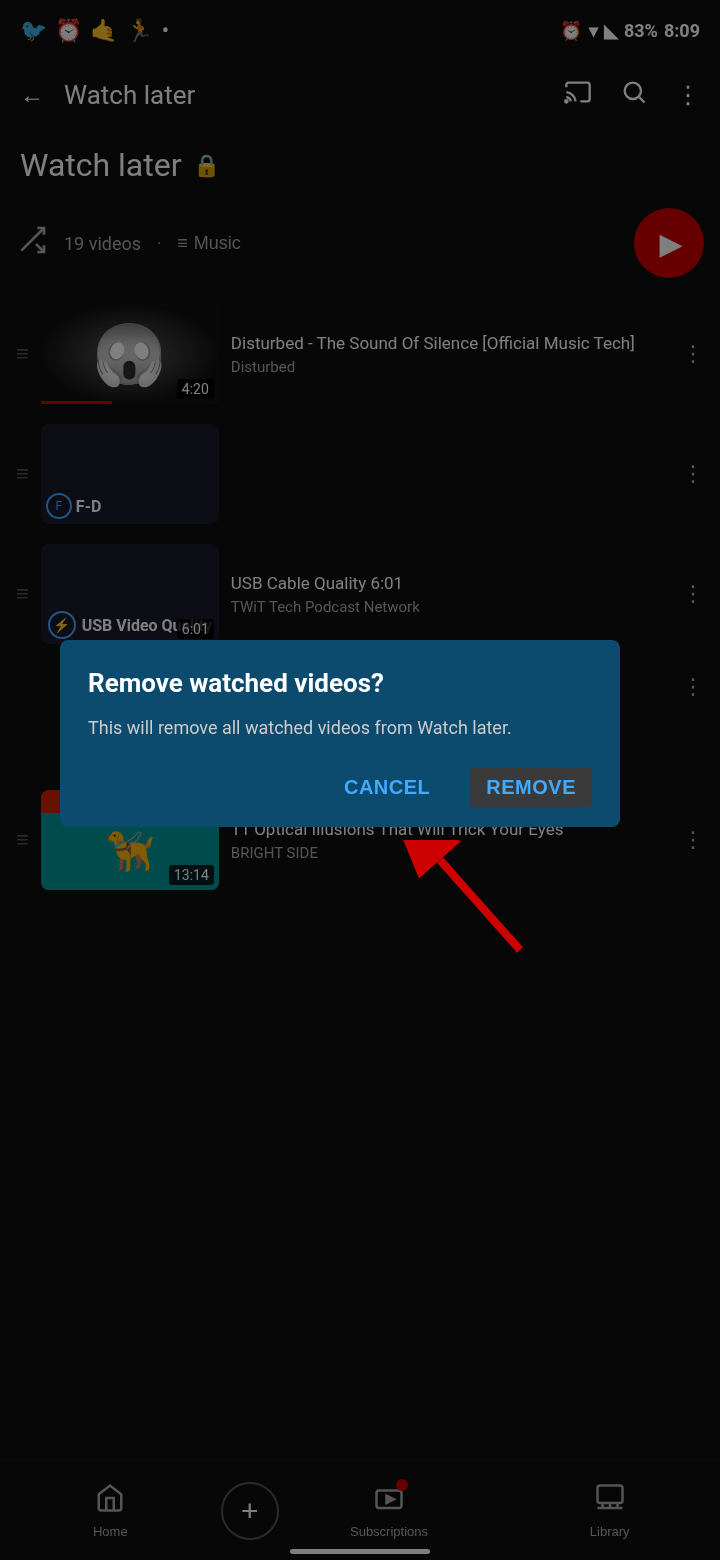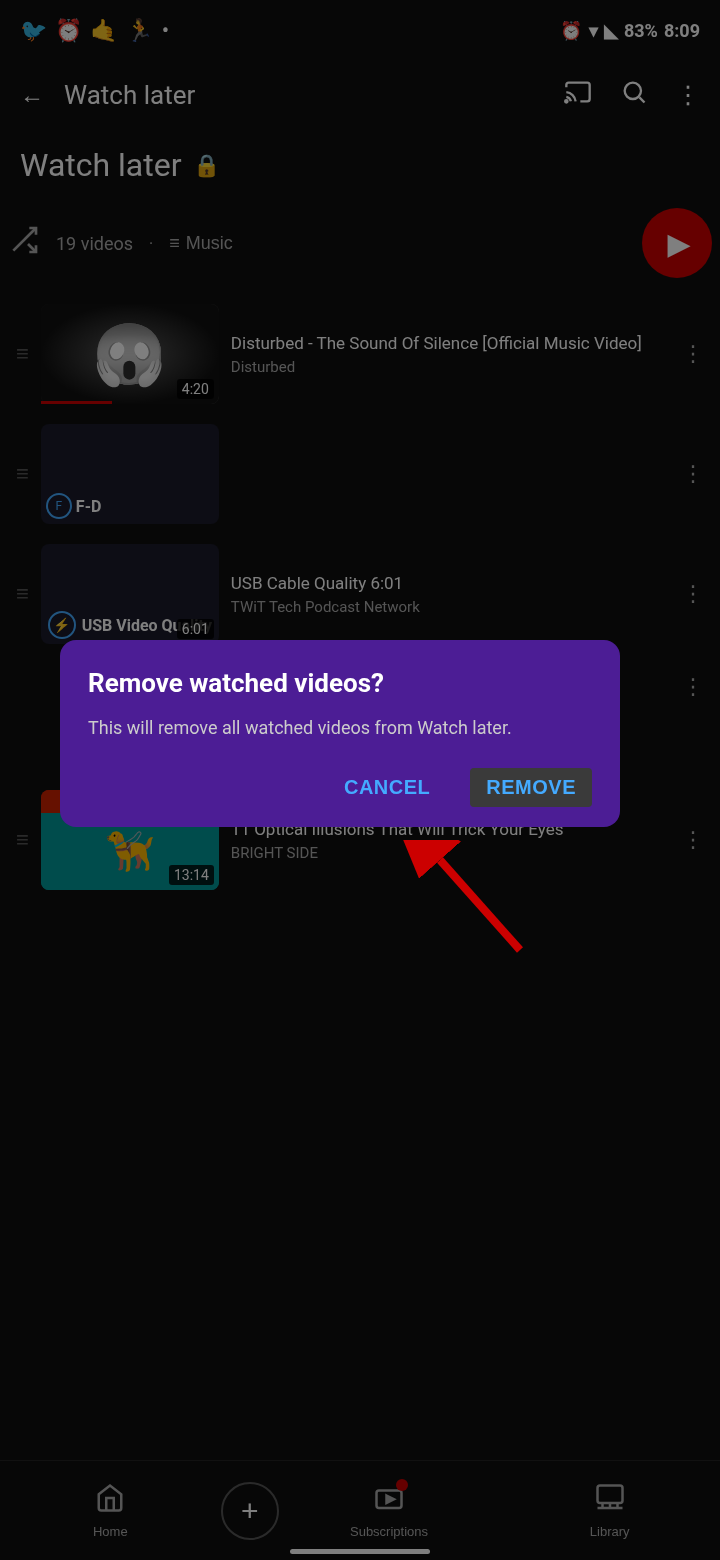--- a/index.html
+++ b/index.html
@@ -81,21 +81,21 @@
     .lock-icon {
       font-size: 22px;
       color: #aaa;
     }
 
     
     .controls-row {
       display: flex;
       align-items: center;
       justify-content: space-between;
-      padding: 16px 8px 8px;
+      padding: 16px 16px 8px;
     }
     .left-controls {
       display: flex;
       align-items: center;
       gap: 16px;
     }
     .shuffle-btn {
       font-size: 28px;
       color: #aaa;
       background: none;
@@ -313,22 +313,22 @@
       height: 100%;
       background: rgba(0,0,0,0.5);
       z-index: 100;
       display: flex;
       align-items: flex-start;
       justify-content: flex-start;
       padding-top: 640px;
       padding-left: 60px;
     }
     .dialog {
-      background: #4c1d95;
-      border-radius: 16px;
+      background: #0c4a6e;
+      border-radius: 8px;
       padding: 28px 28px 20px;
       max-width: 560px;
       width: 100%;
     }
     .dialog-title {
       font-size: 26px;
       font-weight: bold;
       color: #fff;
       margin-bottom: 16px;
       line-height: 1.2;
@@ -511,21 +511,21 @@
   <div class="video-item">
     <span class="drag-handle">≡</span>
     <div class="thumbnail-wrap">
       <div class="thumbnail thumbnail-disturbed">
         <span class="thumbnail-face">😱</span>
       </div>
       <span class="thumb-duration">4:20</span>
       <div class="progress-bar"></div>
     </div>
     <div class="video-info">
-      <div class="video-title">Disturbed - The Sound Of Silence [Official Music Video]</div>
+      <div class="video-title">Disturbed - The Sound Of Silence [Official Music Tech]</div>
       <div class="video-channel">Disturbed</div>
     </div>
     <button class="more-btn">⋮</button>
   </div>
 
   <div class="video-item">
     <span class="drag-handle">≡</span>
     <div class="thumbnail-wrap">
       <div class="usb-thumbnail" style="background:#1a1a2a">
         <div class="usb-badge">

